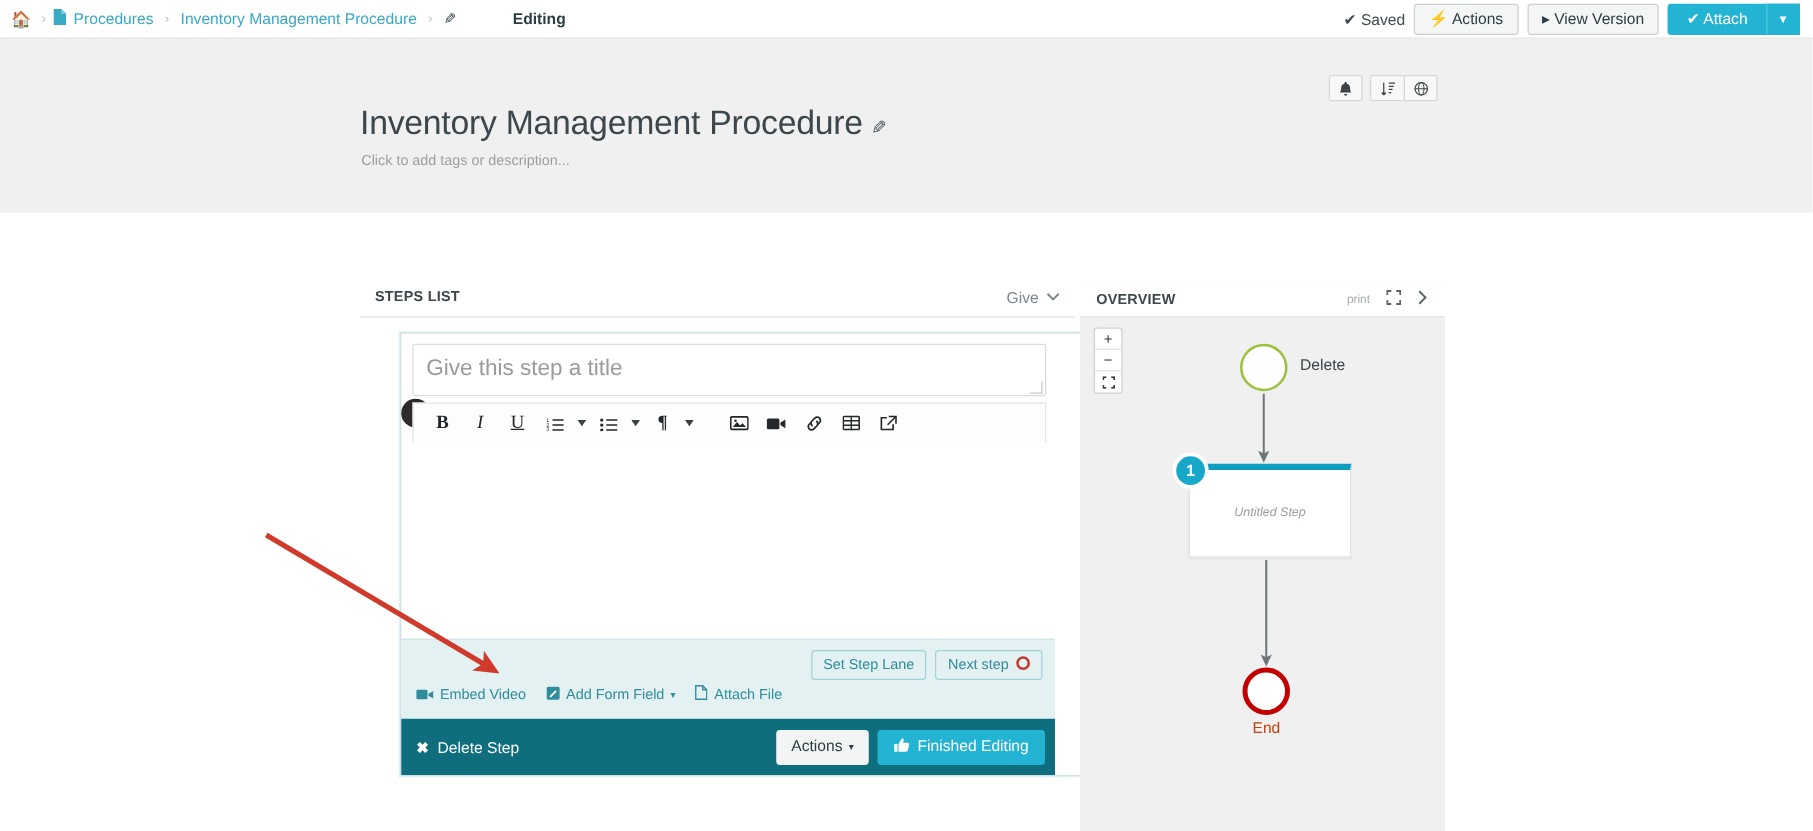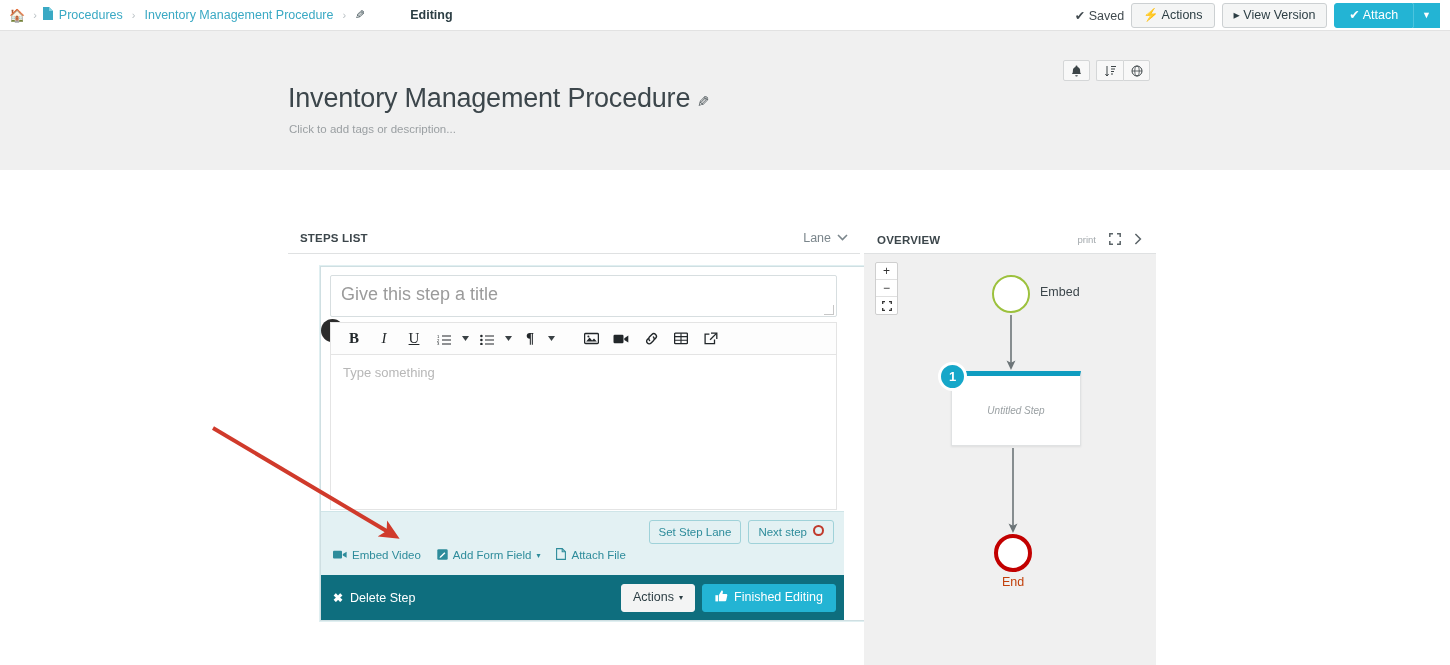--- a/index.html
+++ b/index.html
@@ -317,21 +317,21 @@
   <div class="page-title">
     <span>Inventory Management Procedure</span><span class="title-pencil">✎</span>
   </div>
   <div class="page-sub">Click to add tags or description...</div>
 </div>
 
 <div class="steps-panel">
   <div class="panel-head">
     <span class="panel-title">STEPS LIST</span>
     <span class="more-link">
-      <span>Lane</span>
+      <span>Give</span>
       <svg width="11" height="7" viewBox="0 0 11 7">
           <path d="M1 1l4.5 4.5L10 1" stroke="#7b868c" stroke-width="1.6" fill="none"></path>
         </svg>
     </span>
   </div>
 
   <div class="step-card">
     <div class="step-badge">1</div>
 
     <textarea class="title-input" placeholder="Give this step a title" style=""></textarea>
@@ -401,21 +401,20 @@
       </div>
       <div class="tb-btn">
         <svg width="14" height="13" viewBox="0 0 14 13">
             <path d="M10.5 7.4v4.2H1.1V2.2h4.3" stroke="#22272a" stroke-width="1.3" fill="none"></path>
             <path d="M7 1.2h5.8V7" stroke="#22272a" stroke-width="1.3" fill="none"></path>
             <path d="M6.1 7.8l6.4-6.4" stroke="#22272a" stroke-width="1.3" fill="none"></path>
           </svg>
       </div>
     </div>
 
-    <div class="rte-body">Type something</div>
 
     <div class="action-bar">
       <div class="ab-buttons">
         <button class="ab-btn">
           <span>Set Step Lane</span>
         </button>
         <button class="ab-btn">
           <span>Next step</span>
           <span class="ring"></span>
         </button>
@@ -509,21 +508,21 @@
       <defs>
         <marker id="ah" markerWidth="7" markerHeight="7" refX="3.2" refY="3.2" orient="auto">
           <path d="M0.4 0.4L6.4 3.2L0.4 6L1.8 3.2z" fill="#6d7578"></path>
         </marker>
       </defs>
       <line x1="147" y1="61" x2="147" y2="111" stroke="#6d7578" stroke-width="1.6" marker-end="url(#ah)"></line>
       <line x1="149" y1="194" x2="149" y2="274" stroke="#6d7578" stroke-width="1.6" marker-end="url(#ah)"></line>
     </svg>
 
     <div class="node-start"></div>
-    <div class="lbl-start">Embed</div>
+    <div class="lbl-start">Delete</div>
 
     <div class="node-step">
       <span class="node-step-lbl">Untitled Step</span>
     </div>
     <div class="node-badge">1</div>
 
     <div class="node-end"></div>
     <div class="lbl-end">End</div>
   </div>
 </div>

